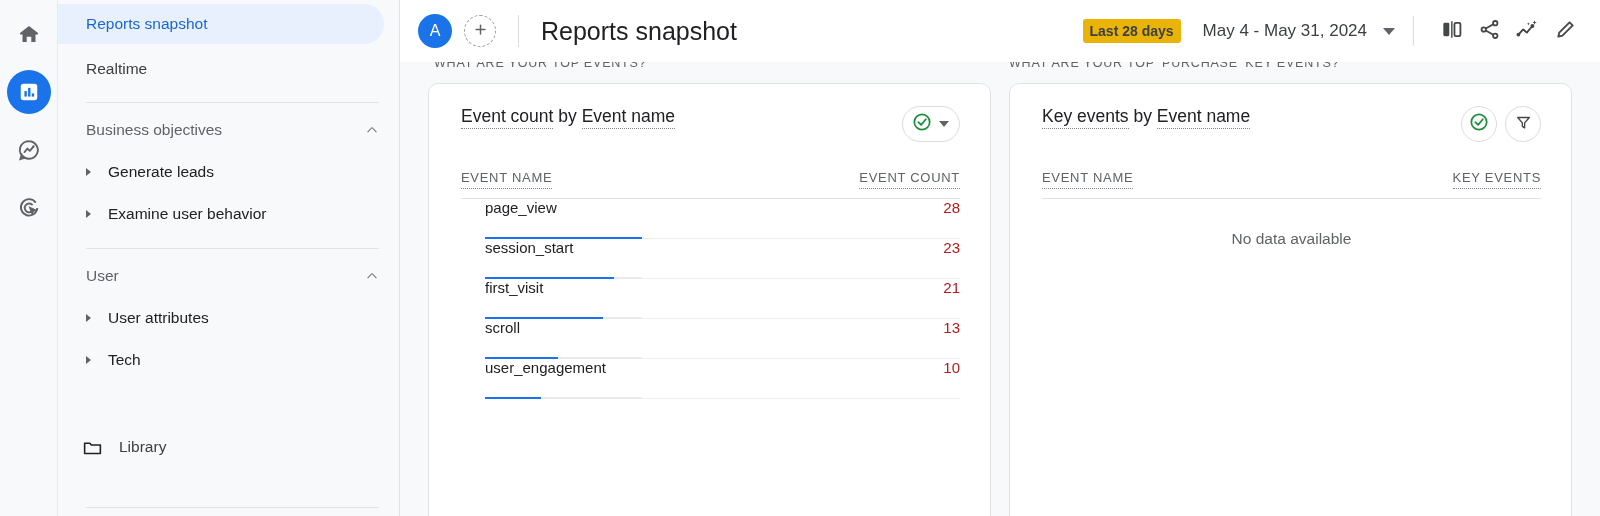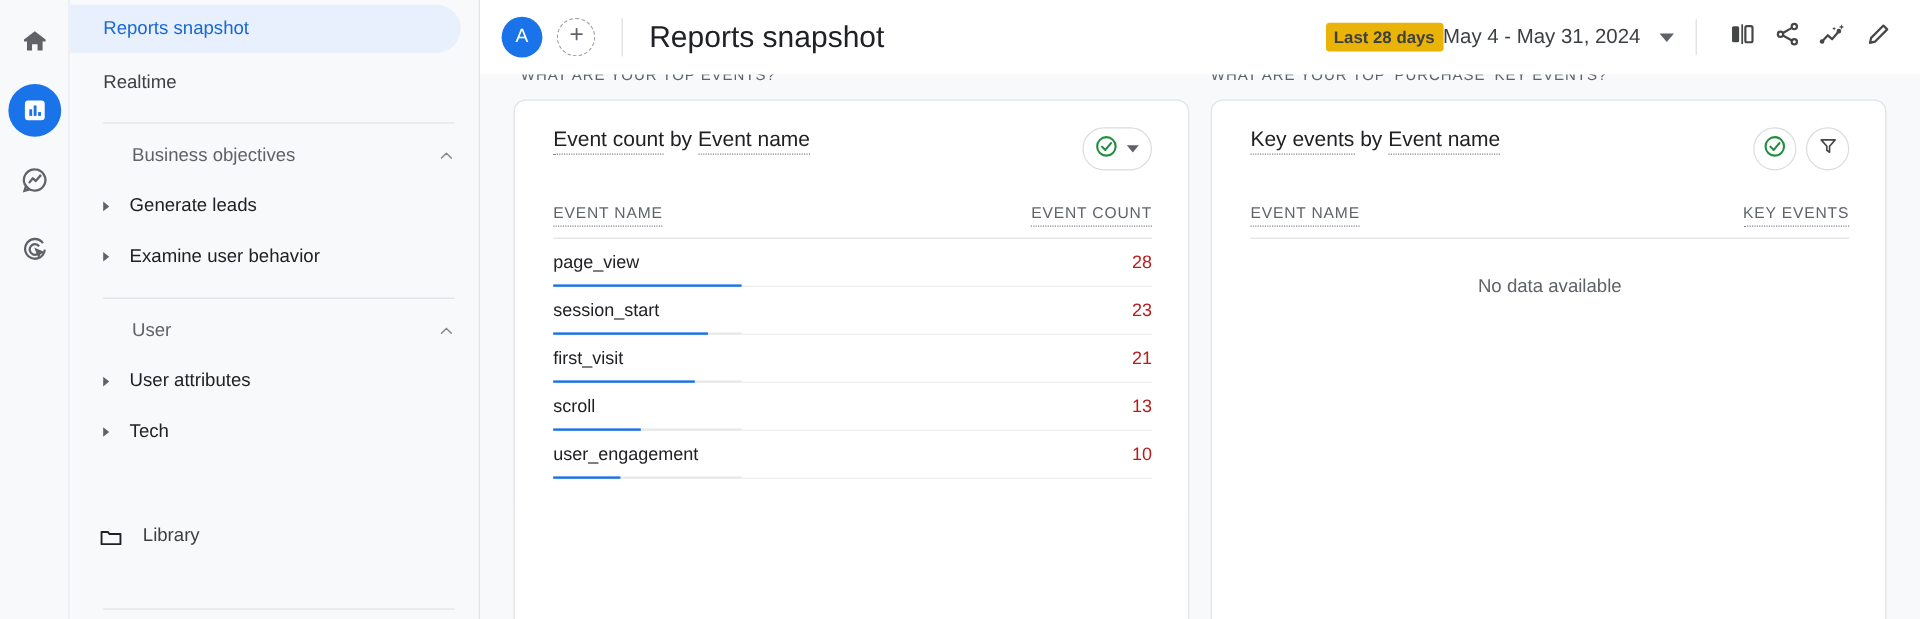--- a/index.html
+++ b/index.html
@@ -48,21 +48,21 @@
   .nav-sep {
     height: 1px; background: #e0e2e5;
     margin: 13px 20px 0 28px;
   }
   .section-head {
     height: 42px; display: flex; align-items: center;
     padding: 0 20px 0 28px;
     font-size: 15.5px; color: #5f6368;
     cursor: pointer; margin-top: 6px;
   }
-  .section-head .sh-label { flex: 1; margin-left: 24px; }
+  .section-head .sh-label { flex: 1; }
   .chev { width: 14px; height: 14px; opacity: .75; }
   .nav-child {
     height: 42px; display: flex; align-items: center;
     padding-left: 28px; font-size: 15.5px; color: #202124;
     cursor: pointer;
   }
   .tri {
     width: 0; height: 0;
     border-left: 5px solid #5f6368;
     border-top: 4px solid transparent;
@@ -103,21 +103,21 @@
     color: #5f6368; cursor: pointer; flex: 0 0 32px;
   }
   .vdiv { width: 1px; height: 32px; background: #dadce0; margin: 0 22px 0 22px; }
   .page-title { font-size: 25px; color: #202124; font-weight: 400; white-space: nowrap; }
   .top-right { margin-left: auto; display: flex; align-items: center; }
   .range-chip {
     background: #eab308; color: #3c4043;
     font-size: 14px; font-weight: 700;
     padding: 4px 7px; border-radius: 3px; cursor: pointer;
   }
-  .range-text { font-size: 17px; color: #3c4043; margin-left: 0; cursor: pointer; white-space: nowrap;}
+  .range-text { font-size: 17px; color: #3c4043; margin-left: 22px; cursor: pointer; white-space: nowrap;}
   .caret-dn {
     width: 0; height: 0; margin-left: 16px;
     border-left: 6px solid transparent; border-right: 6px solid transparent;
     border-top: 7px solid #5f6368; cursor: pointer;
   }
   .vdiv2 { width: 1px; height: 30px; background: #dadce0; margin: 0 18px; }
   .tool-icon {
     width: 38px; height: 38px; display: flex; align-items: center; justify-content: center;
     cursor: pointer; color: #444746;
   }
@@ -170,23 +170,23 @@
   .tbl-head {
     display: flex; align-items: flex-end;
     font-size: 13px; letter-spacing: .7px; color: #5f6368;
     padding-bottom: 3px;
   }
   .th { border-bottom: 1.6px dotted #80868b; padding-bottom: 3px; }
   .th.right { margin-left: auto; }
   .head-rule { height: 1px; background: #e0e2e5; margin-top: 6px; }
   .row {
     position: relative; height: 40px;
-    display: flex; align-items: center;
+    display: flex; 
     border-bottom: 1px solid #ededed;
-    font-size: 15px; color: #202124;
+    font-size: 15px; color: #202124; margin-left: 24px;
   }
   .row .val { margin-left: auto; color: #b91c1c; }
   .bar-track {
     position: absolute; left: 0; bottom: -1px;
     height: 2.5px; width: 157px; background: #e8eaed;
   }
   .bar-fill { height: 2.5px; background: #1a73e8; }
   .nodata {
     text-align: center; color: #5f6368; font-size: 15.5px;
     padding-top: 31px;

